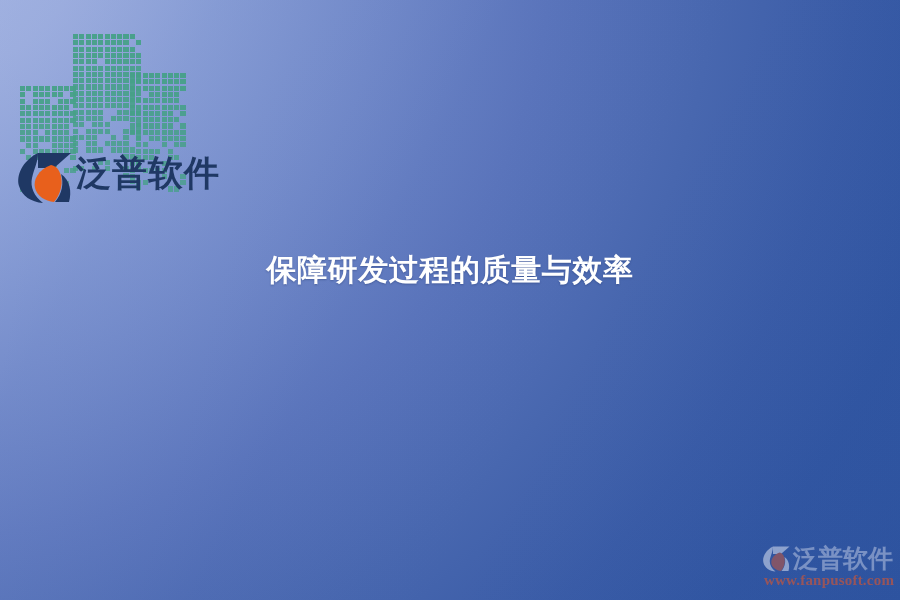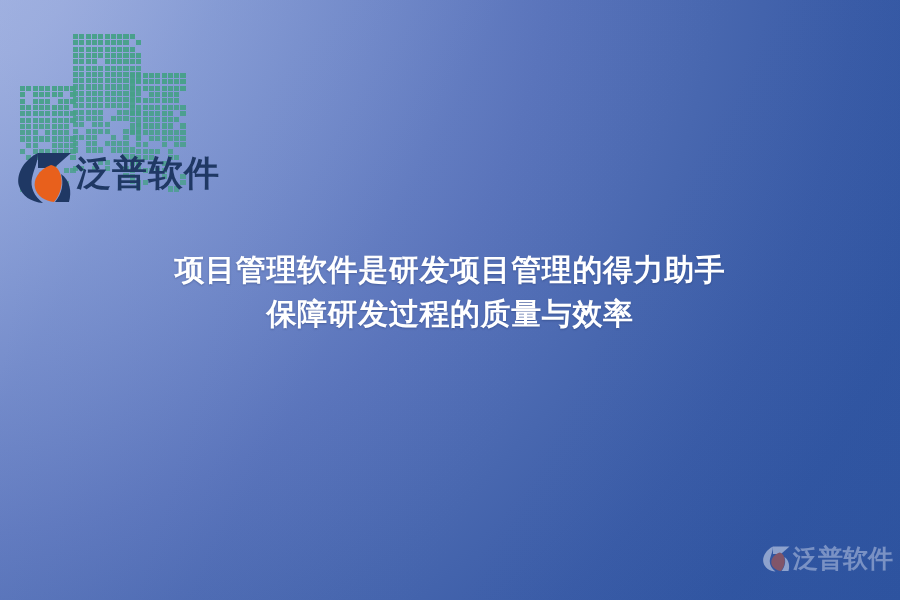--- a/index.html
+++ b/index.html
@@ -585,27 +585,27 @@
     <svg id="logo-mark" viewBox="0 0 56 52">
       <path d="M22 1 L55 1 L38 16 L22 16 Z" fill="#1f3864"></path>
       <path d="M22 1 C6 9 0 24 3 34 C6 44 15 50 27 51 C18 44 14 35 16 26 C18 17 22 10 22 1 Z" fill="#1f3864"></path>
       <path d="M35 13 C22 18 17 28 19 36 C21 44 29 49 38 50 C44 43 47 33 45 24 C43 17 40 14 35 13 Z" fill="#e8601c"></path>
       <path d="M45 22 C48 31 46 42 39 50 L53 50 C56 40 54 28 45 22 Z" fill="#1f3864"></path>
     </svg>
     <div id="logo-cn">泛普软件</div>
   </div>
 
   <div id="headline">
-    <span class="ln">项目管理软件是研发项目管理的得力助手</span>
     <span class="ln">保障研发过程的质量与效率</span>
   </div>
 
   <div id="watermark">
     <svg id="wm-mark" viewBox="0 0 56 52">
       <path d="M22 1 L55 1 L38 16 L22 16 Z" fill="#dbe2f2"></path>
       <path d="M22 1 C6 9 0 24 3 34 C6 44 15 50 27 51 C18 44 14 35 16 26 C18 17 22 10 22 1 Z" fill="#dbe2f2"></path>
       <path d="M35 13 C22 18 17 28 19 36 C21 44 29 49 38 50 C44 43 47 33 45 24 C43 17 40 14 35 13 Z" fill="#c4563c"></path>
       <path d="M45 22 C48 31 46 42 39 50 L53 50 C56 40 54 28 45 22 Z" fill="#dbe2f2"></path>
     </svg>
     <div id="wm-cn">泛普软件</div>
+    <div id="wm-url">www.fanpusoft.com</div>
   </div>
 
 </div>
 
 </body></html>

